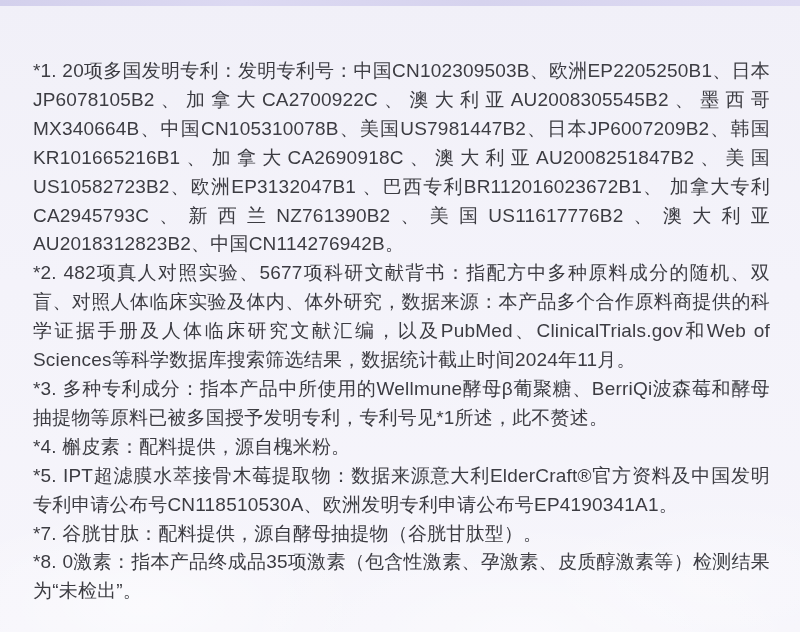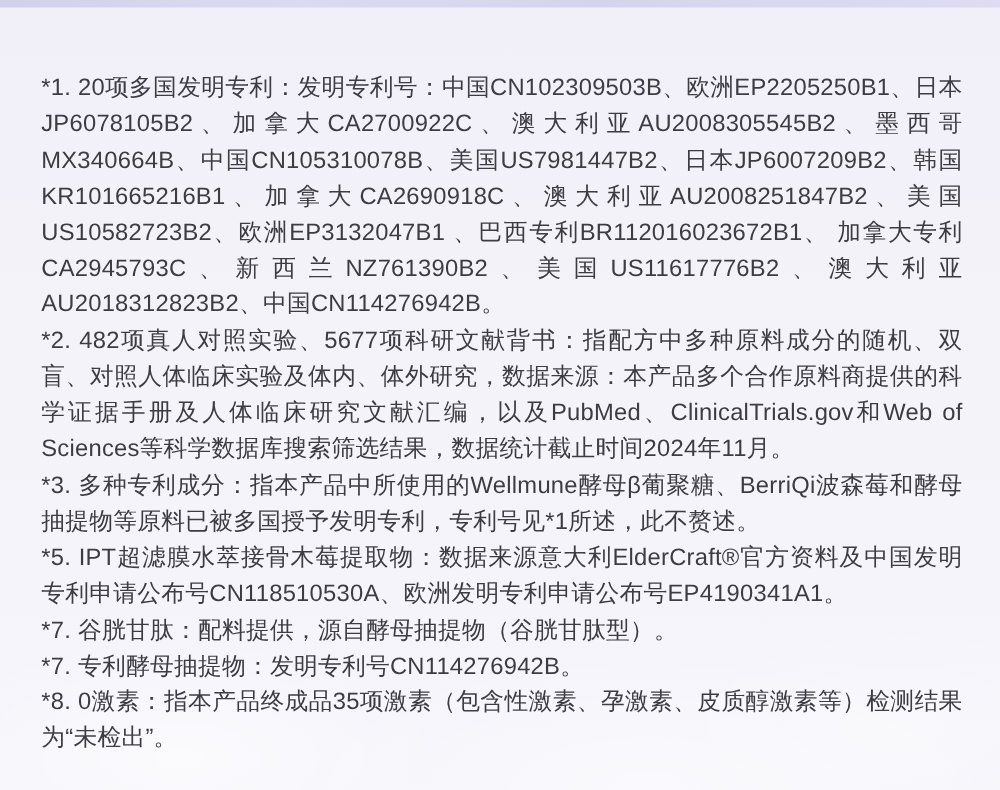--- a/index.html
+++ b/index.html
@@ -53,19 +53,19 @@
 </style>
 </head>
 <body>
 
 <div class="page">
   <div class="top-strip"></div>
   <div class="footnotes">
     <p>*1. 20项多国发明专利：发明专利号：中国CN102309503B、欧洲EP2205250B1、日本JP6078105B2、加拿大CA2700922C、澳大利亚AU2008305545B2、墨西哥MX340664B、中国CN105310078B、美国US7981447B2、日本JP6007209B2、韩国KR101665216B1、加拿大CA2690918C、澳大利亚AU2008251847B2、美国US10582723B2、欧洲EP3132047B1 、巴西专利BR112016023672B1、 加拿大专利CA2945793C、新西兰NZ761390B2、美国US11617776B2、澳大利亚AU2018312823B2、中国CN114276942B。</p>
     <p>*2. 482项真人对照实验、5677项科研文献背书：指配方中多种原料成分的随机、双盲、对照人体临床实验及体内、体外研究，数据来源：本产品多个合作原料商提供的科学证据手册及人体临床研究文献汇编，以及PubMed、ClinicalTrials.gov和Web of Sciences等科学数据库搜索筛选结果，数据统计截止时间2024年11月。</p>
     <p>*3. 多种专利成分：指本产品中所使用的Wellmune酵母β葡聚糖、BerriQi波森莓和酵母抽提物等原料已被多国授予发明专利，专利号见*1所述，此不赘述。</p>
+    <p>*4. 槲皮素：配料提供，源自槐米粉。</p>
     <p>*5. IPT超滤膜水萃接骨木莓提取物：数据来源意大利ElderCraft®官方资料及中国发明专利申请公布号CN118510530A、欧洲发明专利申请公布号EP4190341A1。</p>
     <p>*7. 谷胱甘肽：配料提供，源自酵母抽提物（谷胱甘肽型）。</p>
-    <p>*7. 专利酵母抽提物：发明专利号CN114276942B。</p>
     <p>*8. 0激素：指本产品终成品35项激素（包含性激素、孕激素、皮质醇激素等）检测结果为“未检出”。</p>
 
   </div>
 </div>
 
 </body></html>

